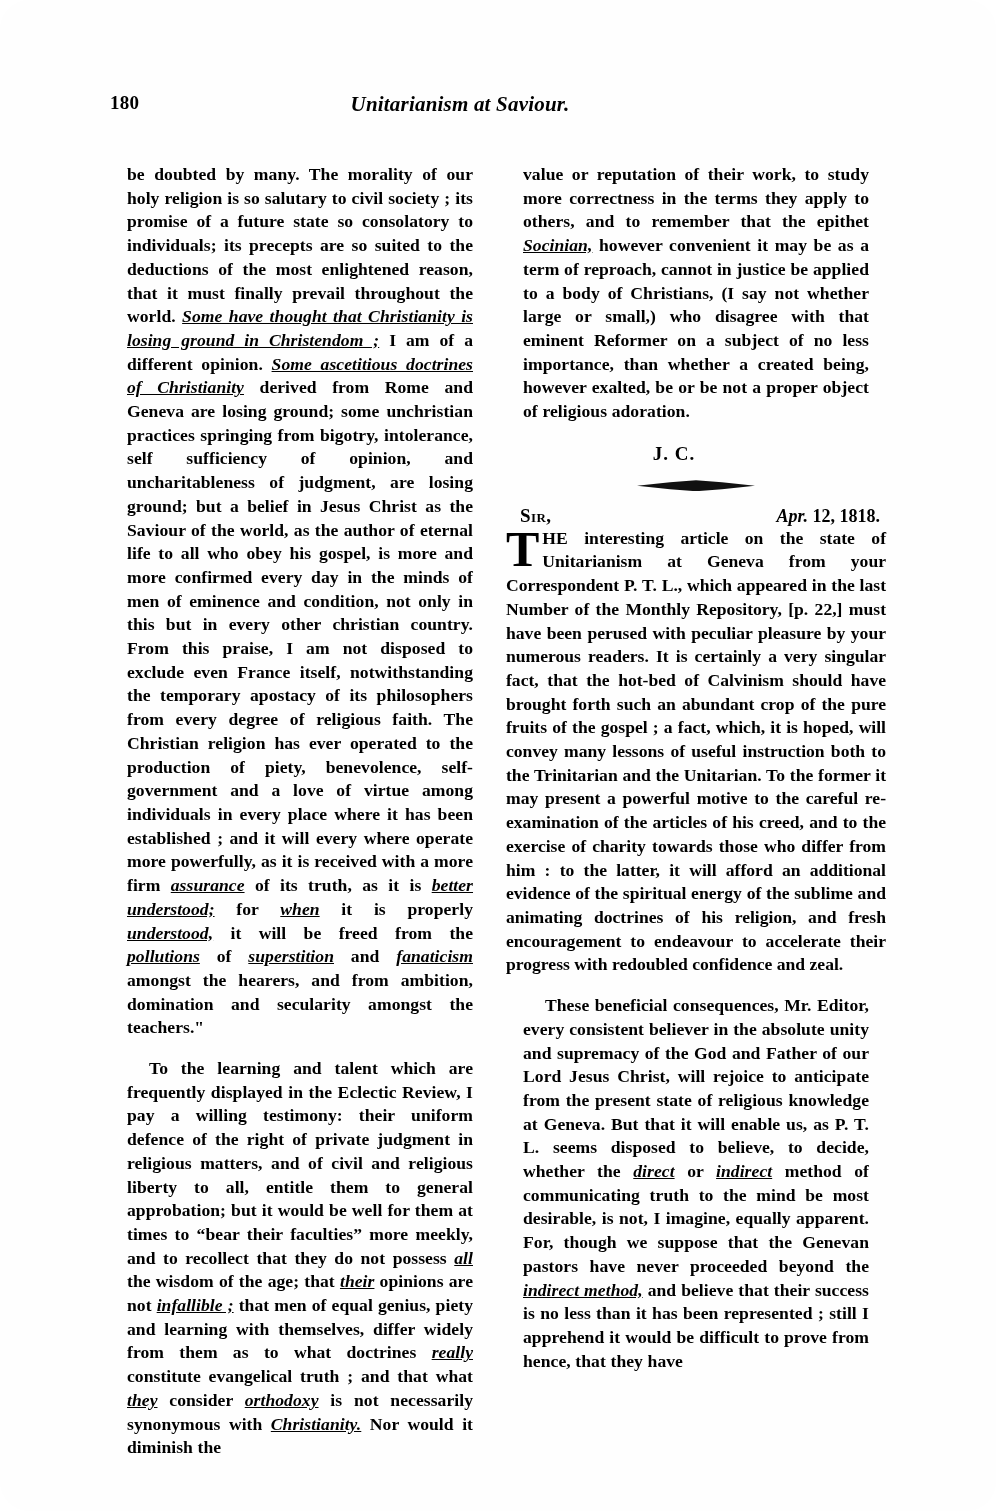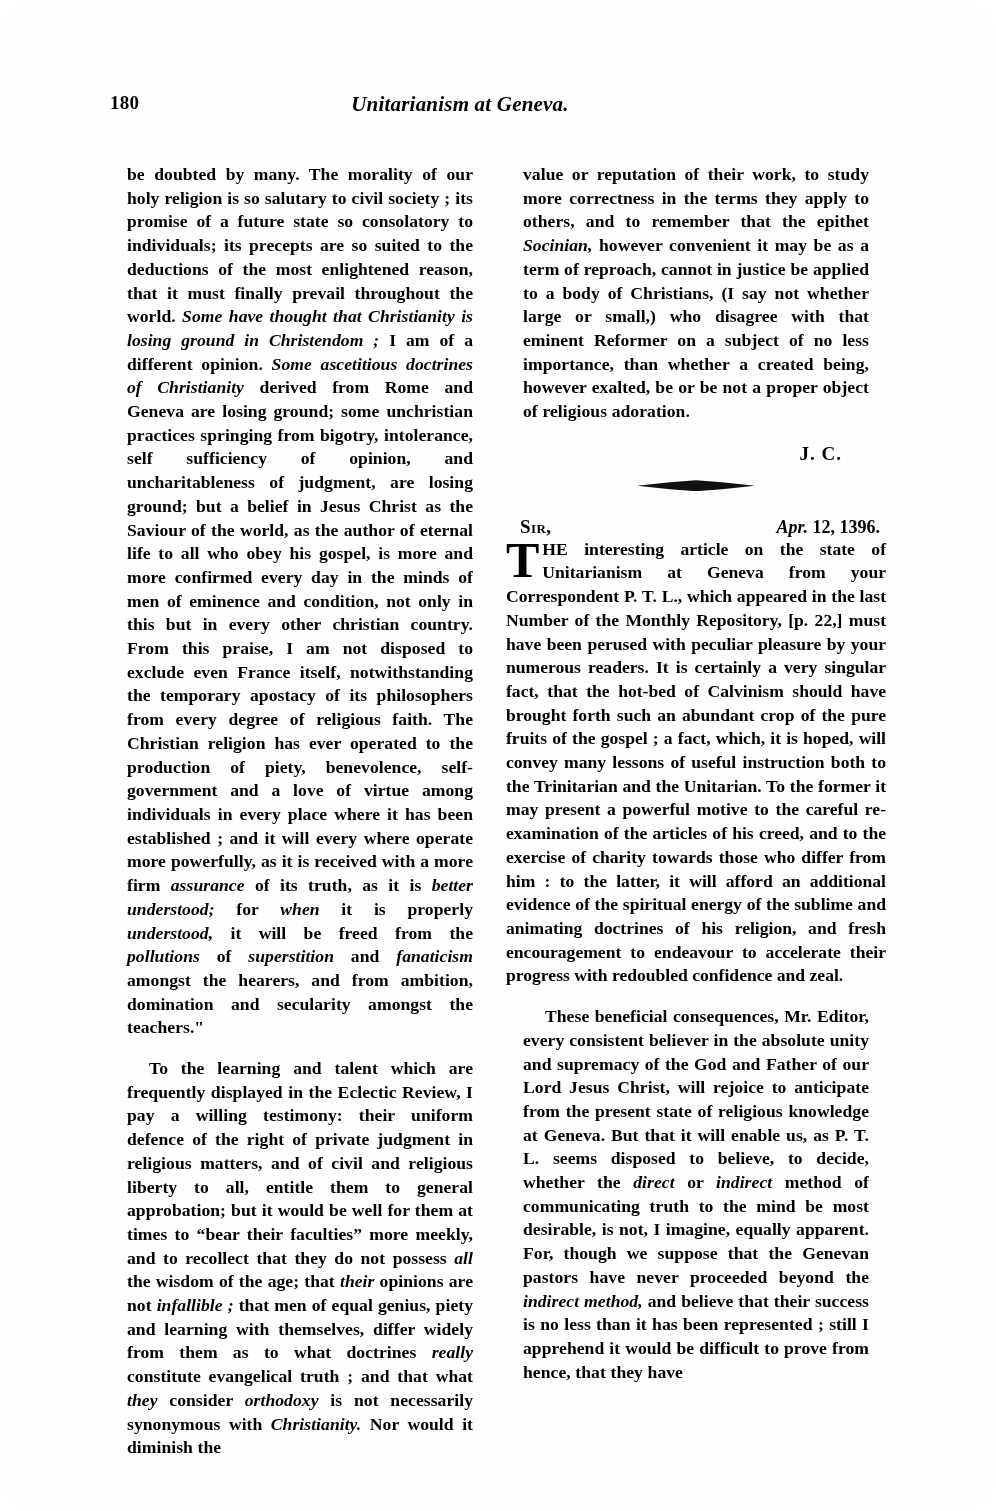--- a/index.html
+++ b/index.html
@@ -73,32 +73,32 @@
     margin: 17px;
     font-size: 17.6px;
     line-height: 23.7px;
     text-align: justify;
     text-justify: inter-word;
     hyphens: manual;
     letter-spacing: 0.05px;
     word-spacing: 0.2px;
   }
   p.indent { text-indent: 22px; }
-  i, .it { font-style: italic; }
+  i, .it { font-style: italic; text-decoration: underline; }
 
   
   .col p {
     font-weight: 600;
     -webkit-font-smoothing: none;
   }
 
   
   .signature {
     margin-top: 19px;
-    text-align: right;
+    text-align: center;
     padding-right: 44px;
     font-size: 19px;
     font-weight: 600;
     letter-spacing: 1px;
   }
 
   
   .ornament-wrap {
     height: 34px;
     display: flex;
@@ -114,21 +114,21 @@
     clip-path: polygon(0% 50%, 28% 18%, 50% 0%, 72% 18%, 100% 50%, 72% 82%, 50% 100%, 28% 82%);
   }
 
   
   .letter-head {
     display: flex;
     justify-content: space-between;
     align-items: baseline;
     font-size: 17.6px;
     font-weight: 600;
-    margin-top: 13px;
+    margin-top: 2px;
     padding-left: 14px;
     padding-right: 6px;
   }
   .salutation {
     font-variant: small-caps;
     font-size: 19px;
     letter-spacing: 0.4px;
   }
   .letter-date {
     font-size: 18px;
@@ -153,21 +153,21 @@
     font-family: "Liberation Serif", "DejaVu Serif", serif;
   }
 </style>
 </head>
 <body>
 
 <div class="page">
 
   <div class="running-head">
     <span class="folio">180</span>
-    <span class="head-title">Unitarianism at Geneva.</span>
+    <span class="head-title">Unitarianism at Saviour.</span>
   </div>
 
   <div class="cols">
 
     <div class="col col-left">
 
       <p><span>be doubted by many. The morality of our holy religion is so salutary to civil society ; its promise of a future state so consolatory to individuals; its precepts are so suited to the deductions of the most enlightened reason, that it must finally prevail throughout the world. </span><i>Some have thought that Christianity is losing ground in Christendom ;</i><span> I am of a different opinion. </span><i>Some ascetitious doctrines of Christianity</i><span> derived from Rome and Geneva are losing ground; some unchristian practices springing from bigotry, intolerance, self sufficiency of opinion, and uncharitableness of judgment, are losing ground; but a belief in Jesus Christ as the Saviour of the world, as the author of eternal life to all who obey his gospel, is more and more confirmed every day in the minds of men of eminence and condition, not only in this but in every other christian country. From this praise, I am not disposed to exclude even France itself, notwithstanding the temporary apostacy of its philosophers from every degree of religious faith. The Christian religion has ever operated to the production of piety, benevolence, self-government and a love of virtue among individuals in every place where it has been established ; and it will every where operate more powerfully, as it is received with a more firm </span><i>assurance</i><span> of its truth, as it is </span><i>better understood;</i><span> for </span><i>when</i><span> it is properly </span><i>understood,</i><span> it will be freed from the </span><i>pollutions</i><span> of </span><i>superstition</i><span> and </span><i>fanaticism</i><span> amongst the hearers, and from ambition, domination and secularity amongst the teachers."</span></p>
 
       <p class="indent"><span>To the learning and talent which are frequently displayed in the Eclectic Review, I pay a willing testimony: their uniform defence of the right of private judgment in religious matters, and of civil and religious liberty to all, entitle them to general approbation; but it would be well for them at times to “bear their faculties” more meekly, and to recollect that they do not possess </span><i>all</i><span> the wisdom of the age; that </span><i>their</i><span> opinions are not </span><i>infallible ;</i><span> that men of equal genius, piety and learning with themselves, differ widely from them as to what doctrines </span><i>really</i><span> constitute evangelical truth ; and that what </span><i>they</i><span> consider </span><i>orthodoxy</i><span> is not necessarily synonymous with </span><i>Christianity.</i><span> Nor would it diminish the</span></p>
 
@@ -178,21 +178,21 @@
       <p><span>value or reputation of their work, to study more correctness in the terms they apply to others, and to remember that the epithet </span><i>Socinian,</i><span> however convenient it may be as a term of reproach, cannot in justice be applied to a body of Christians, (I say not whether large or small,) who disagree with that eminent Reformer on a subject of no less importance, than whether a created being, however exalted, be or be not a proper object of religious adoration.</span></p>
 
       <div class="signature">J. C.</div>
 
       <div class="ornament-wrap">
         <div class="ornament"></div>
       </div>
 
       <div class="letter-head">
         <span class="salutation">Sir,</span>
-        <span class="letter-date"><span class="mon">Apr.</span><span> 12, 1396.</span></span>
+        <span class="letter-date"><span class="mon">Apr.</span><span> 12, 1818.</span></span>
       </div>
 
       <div class="dropcap-para"><span class="dropcap">T</span><span>HE interesting article on the state of Unitarianism at Geneva from your Correspondent P. T. L., which appeared in the last Number of the Monthly Repository, [p. 22,] must have been perused with peculiar pleasure by your numerous readers. It is certainly a very singular fact, that the hot-bed of Calvinism should have brought forth such an abundant crop of the pure fruits of the gospel ; a fact, which, it is hoped, will convey many lessons of useful instruction both to the Trinitarian and the Unitarian. To the former it may present a powerful motive to the careful re-examination of the articles of his creed, and to the exercise of charity towards those who differ from him : to the latter, it will afford an additional evidence of the spiritual energy of the sublime and animating doctrines of his religion, and fresh encouragement to endeavour to accelerate their progress with redoubled confidence and zeal.</span></div>
 
       <p class="indent"><span>These beneficial consequences, Mr. Editor, every consistent believer in the absolute unity and supremacy of the God and Father of our Lord Jesus Christ, will rejoice to anticipate from the present state of religious knowledge at Geneva. But that it will enable us, as P. T. L. seems disposed to believe, to decide, whether the </span><i>direct</i><span> or </span><i>indirect</i><span> method of communicating truth to the mind be most desirable, is not, I imagine, equally apparent. For, though we suppose that the Genevan pastors have never proceeded beyond the </span><i>indirect method,</i><span> and believe that their success is no less than it has been represented ; still I apprehend it would be difficult to prove from hence, that they have</span></p>
 
     </div>
 
   </div>
 </div>

